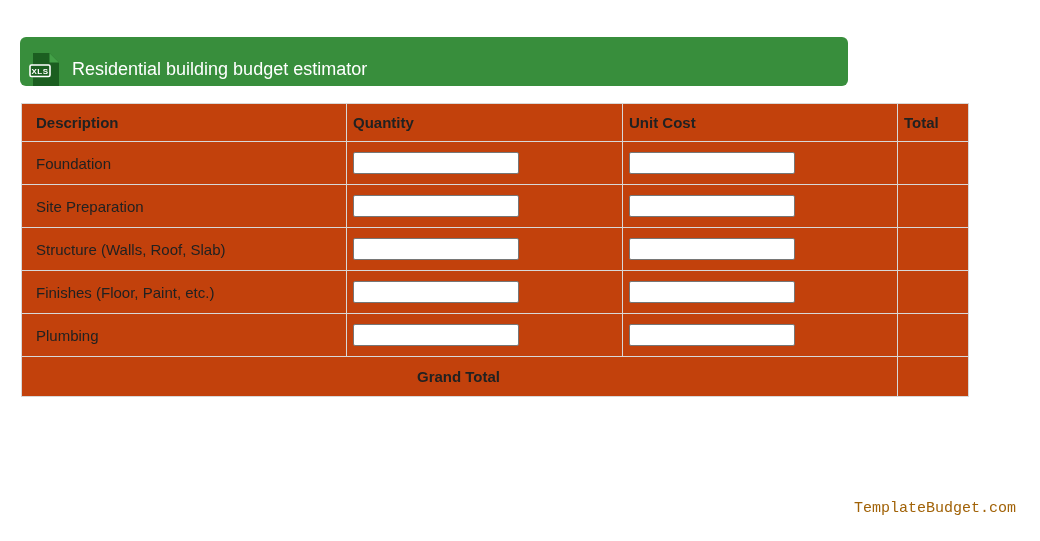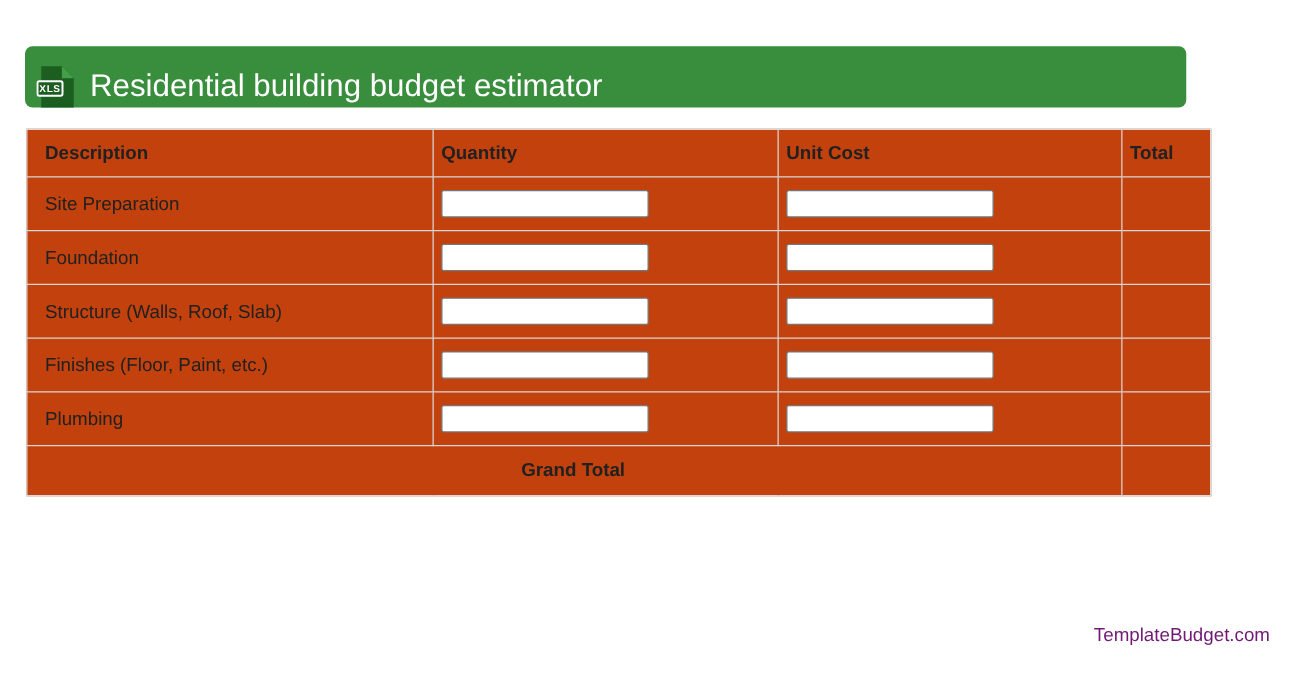--- a/index.html
+++ b/index.html
@@ -7,32 +7,32 @@
   body {
     position: relative;
     font-family: "Liberation Sans", sans-serif;
     overflow: hidden;
   }
 
   
   .header-bar {
     position: absolute;
     left: 20px; top: 37px;
-    width: 929px; height: 49px;
+    width: 828px; height: 49px;
     background: #388e3c;
     border-radius: 6px;
     display: flex;
     align-items: center;
     padding: 16px 12px 0 9px;
   }
   .xls-icon { width: 31px; height: 35px; flex: 0 0 auto; display: block; }
   .xls-icon text { font-family: "Liberation Sans", sans-serif; letter-spacing: .5px; }
   .page-title {
     color: #ffffff;
-    font-size: 25px;
+    font-size: 18px;
     font-weight: 400;
     margin-left: 12px;
     white-space: nowrap;
   }
 
   
   table.budget {
     position: absolute;
     left: 21px; top: 103px;
     width: 947px;
@@ -74,21 +74,22 @@
     text-align: center;
     font-weight: bold;
     padding-right: 8px;
   }
 
   
   .footer-credit {
     position: absolute;
     top: 500px; right: 24px;
     font-size: 15px;
-    color: #701a75;
+    color: #a16207;
+    font-family: Liberation Mono, monospace;
   }
 </style>
 </head>
 <body>
 
 <div class="header-bar">
   <svg class="xls-icon" viewBox="0 0 31 35" aria-hidden="true">
     <path d="M4 1 H20.5 L30 10.5 V34 H4 Z" fill="#1b5e20"></path>
     <path d="M20.5 1 L30 10.5 H20.5 Z" fill="#43a047"></path>
     <rect x="1" y="13" width="20" height="11.5" rx="1.5" fill="#1b5e20" stroke="#ffffff" stroke-width="1.6"></rect>
@@ -107,31 +108,31 @@
   <thead>
     <tr>
       <th class="desc">Description</th>
       <th>Quantity</th>
       <th>Unit Cost</th>
       <th>Total</th>
     </tr>
   </thead>
   <tbody>
     <tr>
-      <td class="desc">Site Preparation</td>
+      <td class="desc">Foundation</td>
       <td>
           <input class="cell-input" value="" style="">
         </td>
       <td>
           <input class="cell-input" value="" style="">
         </td>
       <td></td>
     </tr>
     <tr>
-      <td class="desc">Foundation</td>
+      <td class="desc">Site Preparation</td>
       <td>
           <input class="cell-input" value="" style="">
         </td>
       <td>
           <input class="cell-input" value="" style="">
         </td>
       <td></td>
     </tr>
     <tr>
       <td class="desc">Structure (Walls, Roof, Slab)</td>

